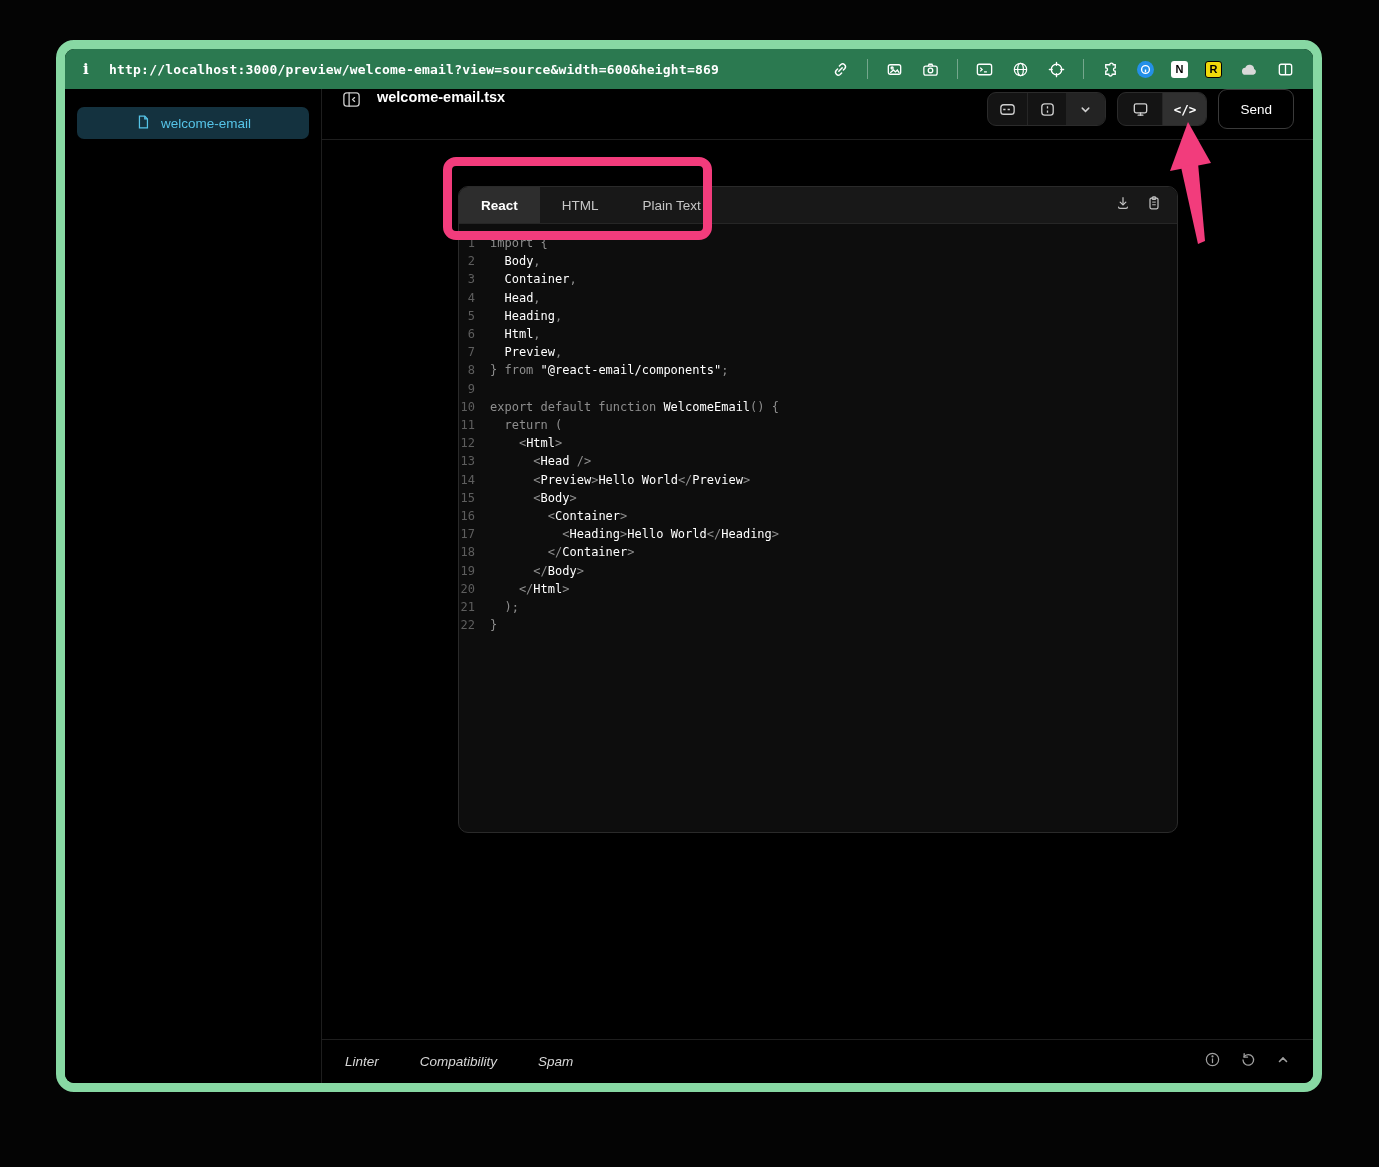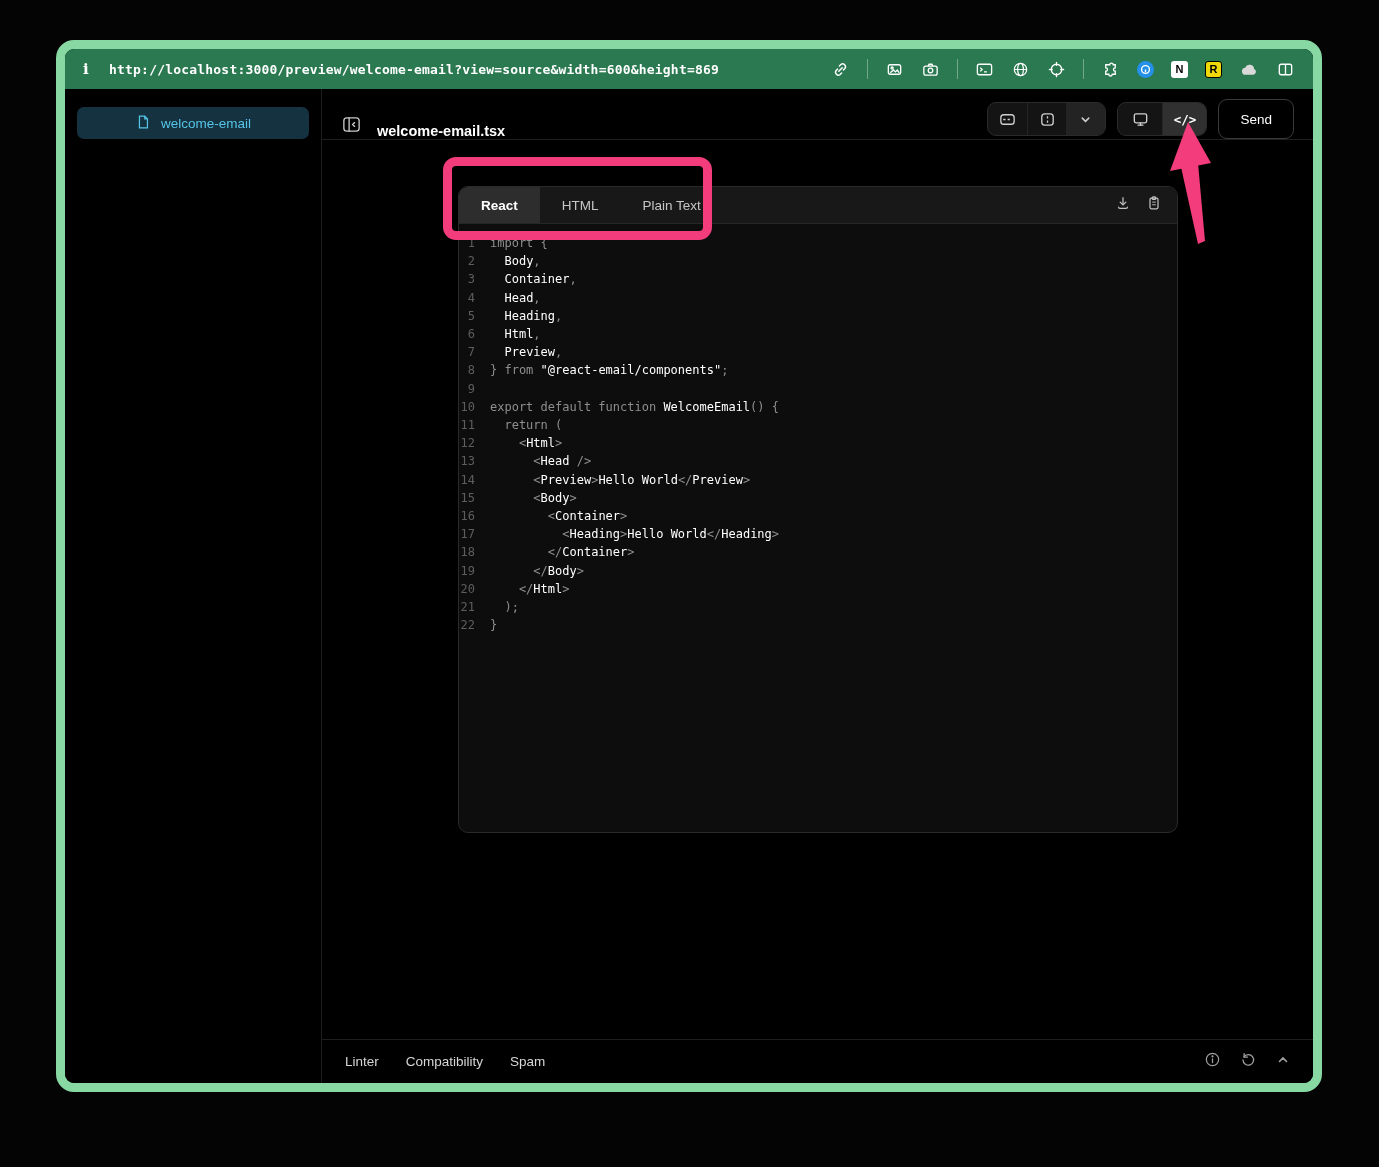--- a/index.html
+++ b/index.html
@@ -29,21 +29,21 @@
                     border-bottom:1px solid #161616; }
   .logo-text { color:#fff; font-size:15.5px; font-weight:600; letter-spacing:.2px; }
   .nav { padding:15px 12px; }
   .nav-row { height:32px; display:flex; align-items:center; gap:10px; padding:0 9px;
              font-size:13.5px; color:#cfcfcf; border-radius:7px; cursor:pointer; }
   .nav-row .grow { flex:1; }
   .nav-row.selected { margin-top:3px; background:#14323f; color:#56c4e8; font-weight:400;justify-content:center; }
 
   
   .main { flex:1; display:flex; flex-direction:column; position:relative; }
-  .main-header { height:51px; border-bottom:1px solid #1e1e1e; display:flex; align-items:flex-end;
+  .main-header { height:51px; border-bottom:1px solid #1e1e1e; display:flex; align-items:flex-start;
                  padding:0 19px; }
   .doc-title { color:#fff; font-size:14.5px; font-weight:600; margin-left:15px; }
   .header-controls { margin-left:auto; display:flex; align-items:center; gap:11px; }
   .seg-group { display:flex; align-items:stretch; height:34px; background:#141414;
                border:1px solid #2b2b2b; border-radius:9px; overflow:hidden; }
   .seg { display:flex; align-items:center; justify-content:center; width:39px; color:#cfcfcf; cursor:pointer; }
   .seg + .seg { border-left:1px solid #262626; }
   .seg.light { background:#232323; border-left:none; }
   .seg.active { background:#303030; color:#fff; }
   .seg.code-seg { font-family:"DejaVu Sans Mono", monospace; font-size:12.5px; font-weight:bold; width:44px;}
@@ -64,21 +64,21 @@
   .panel-actions { margin-left:auto; display:flex; align-items:center; gap:15px; padding-right:15px; color:#c0c0c0; }
   .code-area { flex:1; padding-top:10px; font-family:"DejaVu Sans Mono", monospace;
                font-size:12px; line-height:18.2px; overflow:hidden; }
   .code-line { display:flex; white-space:pre; }
   .ln { width:31px; flex:none; text-align:right; padding-right:15px; color:#5e5e5e; }
   .tok-d { color:#8e8e8e; }
   .tok-b { color:#ffffff; font-weight:normal; }
 
   
   .bottom-bar { height:44px; border-top:1px solid #1e1e1e; display:flex; align-items:center;
-                gap:27px; padding:0 23px; }
+                gap:41px; padding:0 23px;font-style:italic; }
   .bottom-tab { color:#d6d6d6; font-size:13.5px; cursor:pointer; }
   .bottom-actions { margin-left:auto; display:flex; align-items:center; gap:19px; color:#9f9f9f; }
 
   
   .hl-rect { position:absolute; left:443px; top:157px; width:269px; height:83px;
              border:9px solid #f23c7c; border-radius:13px; z-index:60; pointer-events:none; }
   .arrow-overlay { position:absolute; left:0; top:0; width:1379px; height:1167px;
                    z-index:61; pointer-events:none; }
   .icon-badge { width:17px; height:17px; border-radius:3px; display:flex; align-items:center;
                 justify-content:center; font-size:11px; font-weight:bold; }

